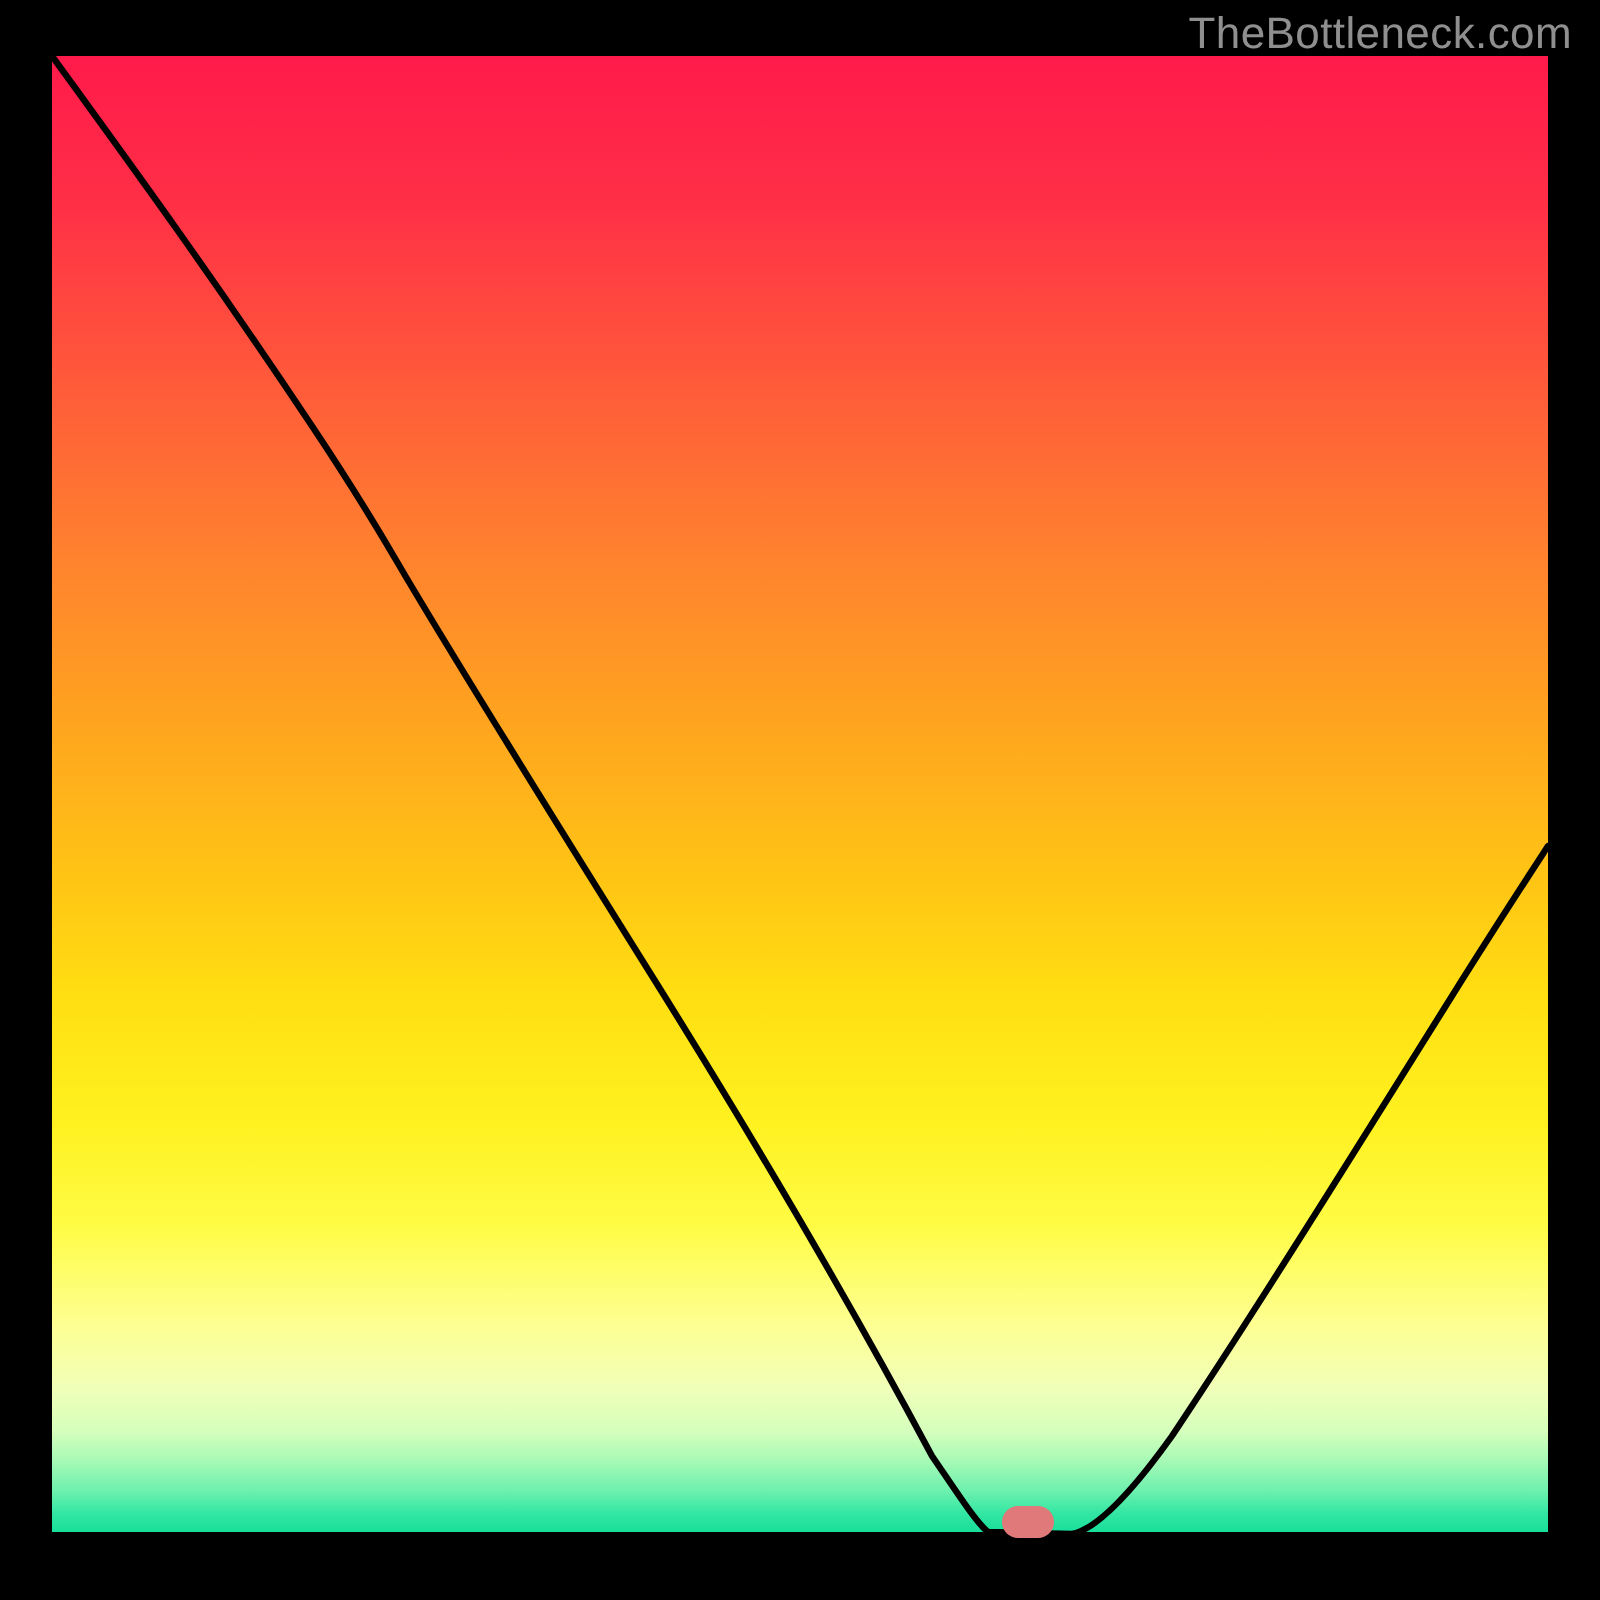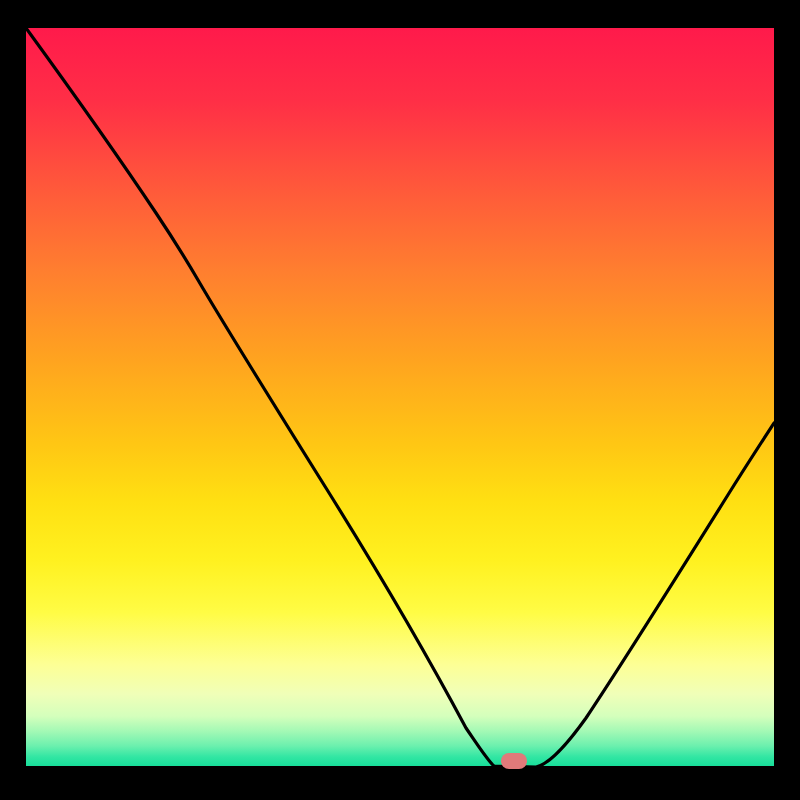--- a/index.html
+++ b/index.html
@@ -66,20 +66,21 @@
     border-radius: 8px;
     background: #e07a7a;
     transform: translate(-50%, -50%);
   }
 </style>
 </head>
 <body>
 
 <div class="frame">
 
+  <div class="watermark">TheBottleneck.com</div>
 
   <div class="plot-area">
 
     <svg class="curve-svg" viewBox="0 0 748 740" preserveAspectRatio="none">
 
       <path d="
         M 0 0
         C 40 55, 80 110, 130 185
         C 150 215, 165 240, 172 252
         C 200 300, 250 380, 300 460

